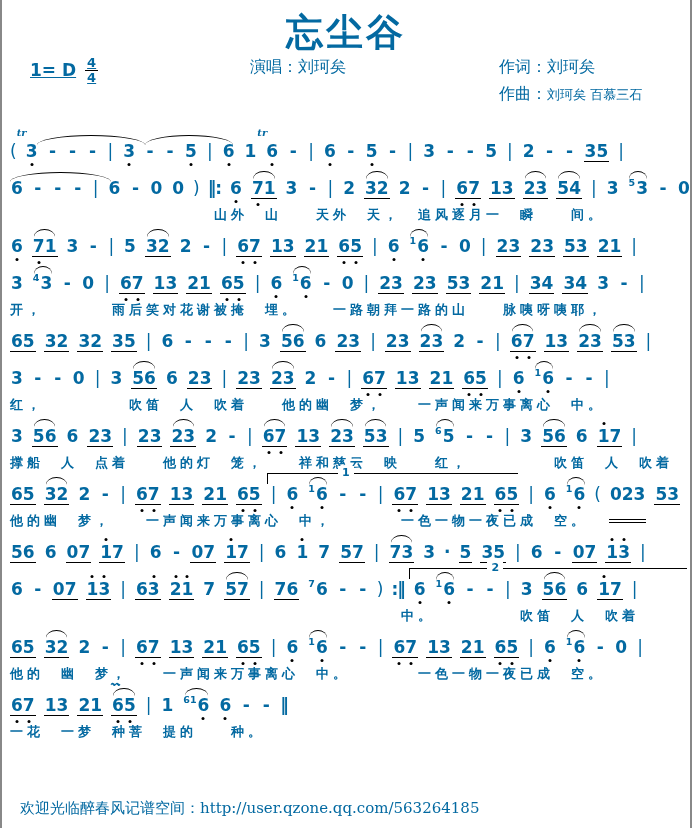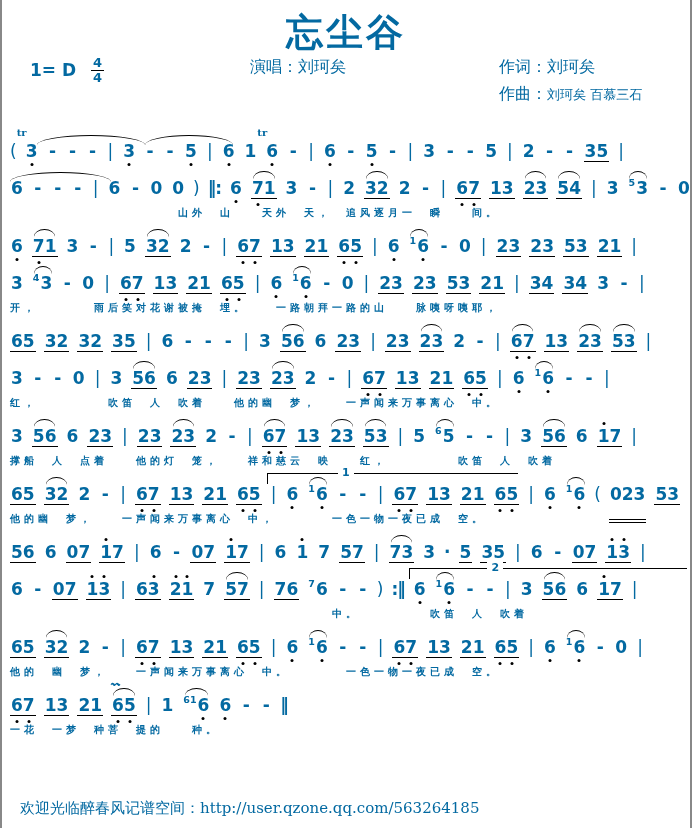--- a/index.html
+++ b/index.html
@@ -1,52 +1,52 @@
 <!DOCTYPE html>
 <html><head>
 <meta charset="utf-8">
 <style>
   html,body{margin:0;padding:0;background:#888;}
   .page{position:relative;width:688px;height:828px;background:#ffffff;margin:0 auto;
         font-family:"DejaVu Sans","Liberation Sans",sans-serif;color:#0369a1;overflow:hidden;}
   
   .title{position:absolute;top:8px;left:0;right:0;text-align:center;
          font-size:37px;font-weight:bold;letter-spacing:3px;}
-  .keysig{position:absolute;top:56px;left:28px;display:flex;align-items:center;gap:15px;
-          font-size:17px;font-weight:bold;}
+  .keysig{position:absolute;top:56px;left:28px;display:flex;align-items:center;gap:9px;
+          font-size:17px;font-weight:bold;text-decoration:underline;}
   .frac{display:inline-flex;flex-direction:column;align-items:center;line-height:1;}
   .frac .top{border-bottom:1.5px solid #000;padding:0 2px 1px;}
   .frac span{font-size:13px;font-weight:bold;}
   .credit{position:absolute;font-size:16px;white-space:nowrap;}
   .credit.singer{top:57px;left:248px;}
   .credit.lyricist{top:57px;left:497px;}
   .credit.composer{top:84px;left:497px;}
   .credit.composer .small{font-size:13px;}
   .credit.transcriber{top:109px;left:497px;}
   
   .score{position:absolute;top:130px;left:8px;right:4px;}
   .score-line{position:relative;margin-bottom:2px;}
   .notes-row{display:flex;align-items:baseline;gap:8px;height:22px;padding-top:13px;
              font-size:17px;font-weight:bold;white-space:nowrap;}
-  .lyrics-row{height:17px;margin-top:4px;font-size:10px;font-weight:bold;
+  .lyrics-row{height:17px;margin-top:4px;font-size:13px;font-weight:bold;
               letter-spacing:4px;white-space:pre;}
   .tk{position:relative;display:inline-block;line-height:1;}
   .grp{padding:0 1px;}
   .grp.u{border-bottom:1.6px solid #000;padding-bottom:1px;}
   .grp.uu{border-bottom:1.6px solid #000;padding-bottom:16px;}
   .grp.uu::after{content:"";position:absolute;left:0;right:0;bottom:-4px;border-bottom:1.6px solid #000;}
   .digit{position:relative;display:inline-block;}
   .digit.low::after{content:"";position:absolute;left:50%;transform:translateX(-50%);
                     bottom:-6px;width:3px;height:3px;border-radius:50%;background:#000;}
   .grp.u .digit.low::after{bottom:-9px;}
   .digit.high::before{content:"";position:absolute;left:50%;transform:translateX(-50%);
                       top:-6px;width:3px;height:3px;border-radius:50%;background:#000;}
   .arcmark{position:absolute;left:8%;right:8%;top:-9px;height:7px;
            border-top:1.8px solid #000;border-radius:50% 50% 0 0/100% 100% 0 0;}
-  .trill{position:absolute;top:-15px;left:-8px;font-size:10px;
+  .trill{position:absolute;top:-15px;left:-8px;font-size:10px;font-style:italic;
          font-family:"DejaVu Serif",serif;font-weight:bold;}
   .wavy{position:absolute;top:-17px;left:0;font-size:9px;letter-spacing:-1px;}
   .grace{font-size:9.5px;position:relative;top:-8px;font-weight:bold;margin-right:1px;}
   .bar{font-weight:normal;padding:0 1px;}
   .barbold{font-weight:bold;letter-spacing:-1px;}
   .paren{font-weight:normal;}
   .dash{min-width:12px;text-align:center;}
   .dotaug{min-width:4px;}
   .volta{position:absolute;top:0;height:10px;border-top:1.8px solid #000;border-left:1.8px solid #000;}
   .volta .vlabel{position:absolute;top:-8px;left:28%;background:#fff;padding:0 4px;

